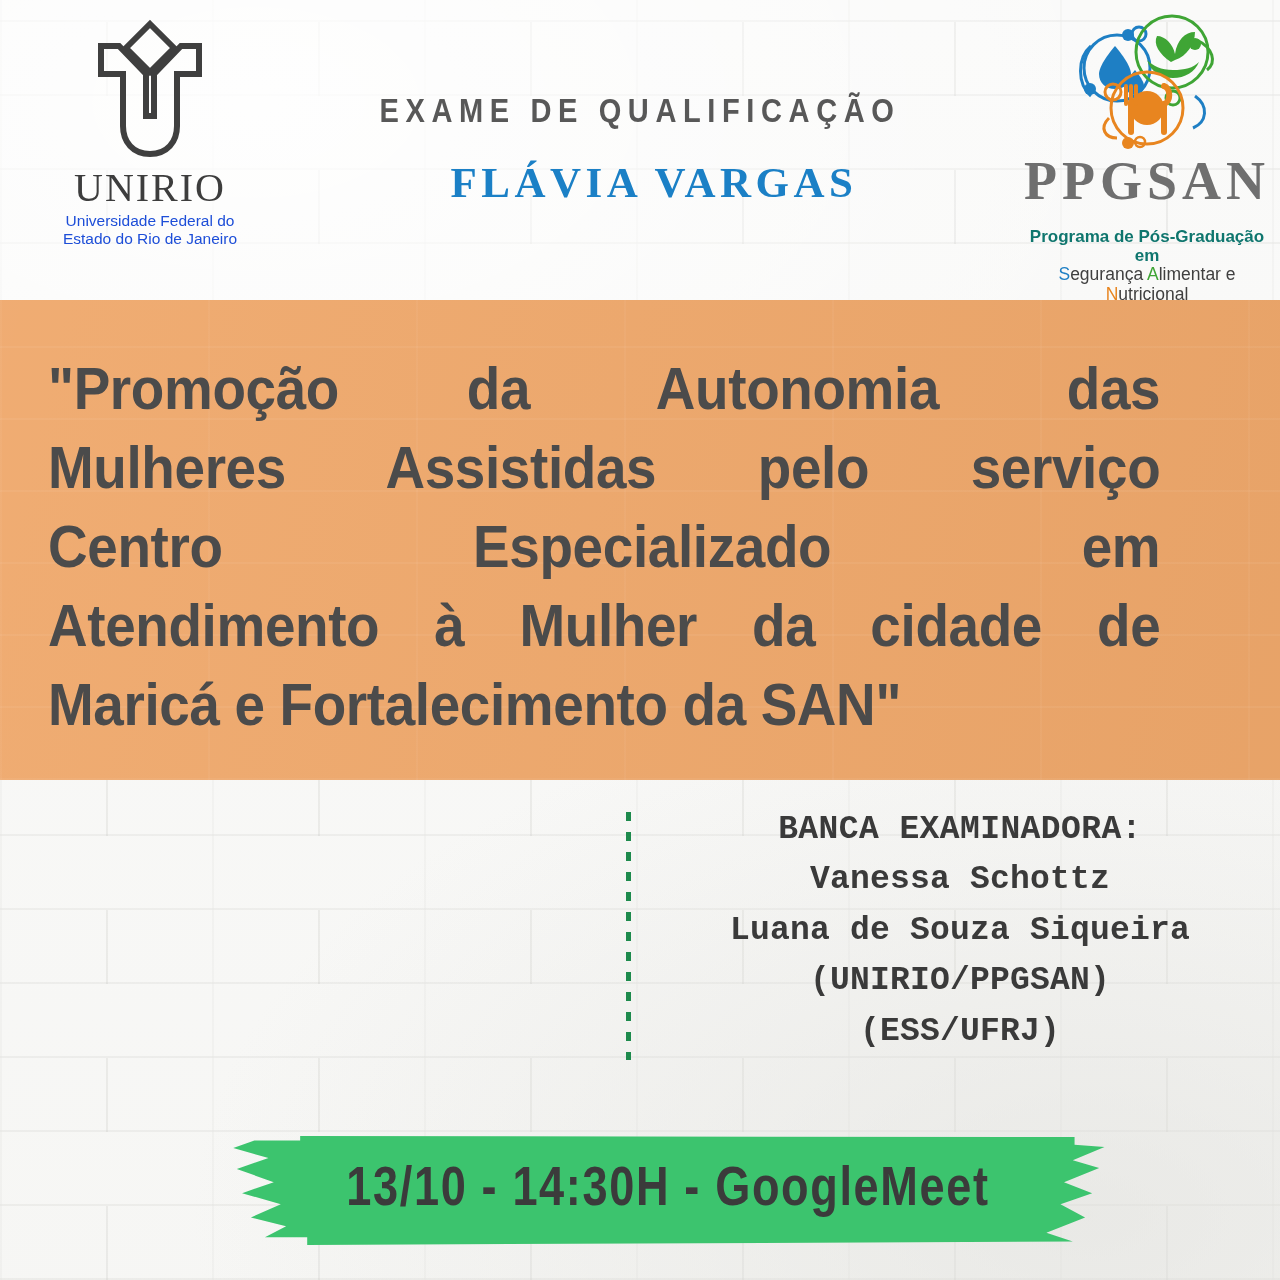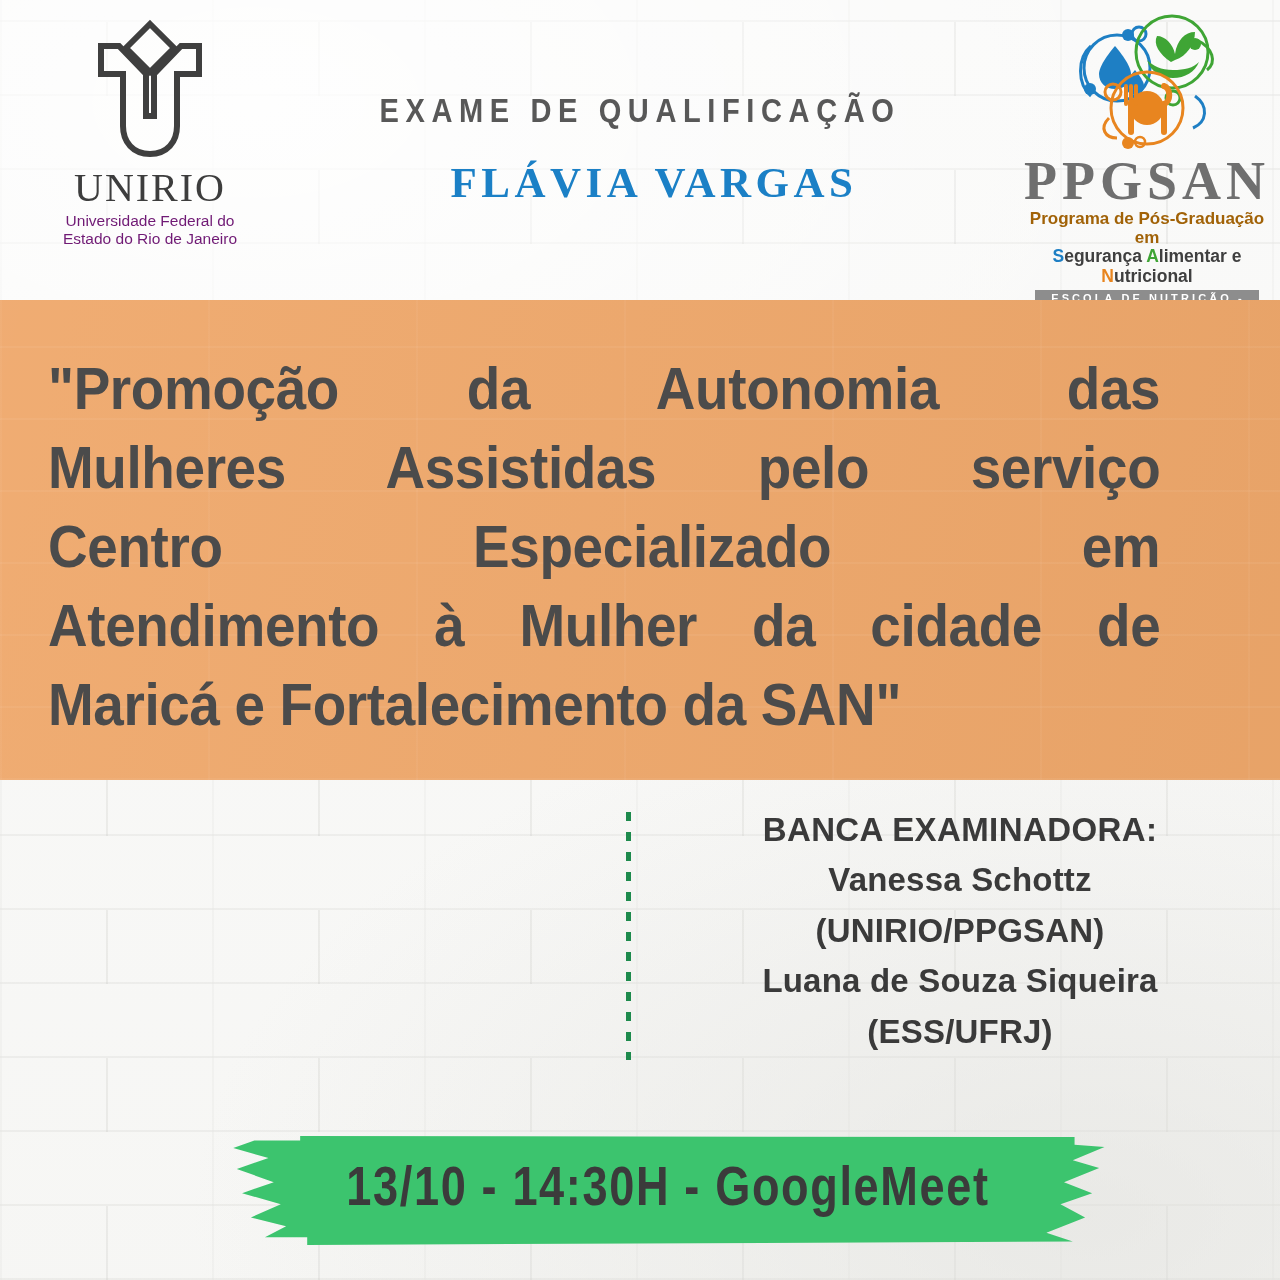--- a/index.html
+++ b/index.html
@@ -58,35 +58,35 @@
     position:absolute;left:40px;top:18px;width:220px;text-align:center;
   }
   .unirio-mark{width:142px;height:148px;display:block;margin:0 auto;}
   .unirio-word{
     font-family:"Liberation Serif", serif;
     font-size:40px;letter-spacing:2px;color:#3d3d3d;line-height:1;
     margin-top:2px;
   }
   .unirio-sub{
     font-family:"Liberation Sans", sans-serif;
-    font-size:15.5px;color:#701a75;line-height:1.18;margin-top:4px;
+    font-size:15.5px;color:#1d4ed8;line-height:1.18;margin-top:4px;
   }
 
   .ppgsan-logo{
     position:absolute;right:8px;top:10px;width:250px;text-align:center;
   }
   .ppgsan-mark{width:200px;height:150px;display:block;margin:0 auto;}
   .ppgsan-word{
     font-family:"Liberation Serif", serif;
     font-weight:700;
     font-size:54px;letter-spacing:5px;color:#6f6f6f;line-height:0.95;
     margin-top:-4px;
   }
-  .ppgsan-l1{font-size:17px;color:#a16207;font-weight:700;line-height:1.12;margin-top:2px;}
-  .ppgsan-l2{font-size:17.5px;font-weight:700;line-height:1.12;color:#3f3f3f;}
+  .ppgsan-l1{font-size:17px;color:#0f766e;font-weight:700;line-height:1.12;margin-top:20px;}
+  .ppgsan-l2{font-size:17.5px;font-weight:400;line-height:1.12;color:#3f3f3f;}
   .ppgsan-l2 .b{color:#1e7fc4;}
   .ppgsan-l2 .g{color:#3fa535;}
   .ppgsan-l2 .o{color:#e8851f;}
   .ppgsan-bar{
     margin:3px auto 0;background:#8d8d8d;color:#fff;
     font-size:11px;letter-spacing:3.1px;font-weight:700;
     padding:2px 6px 2px 8px;width:210px;
   }
 
   .head-kicker{
@@ -133,21 +133,21 @@
     letter-spacing:-0.4px;
   }
   .title span{display:block;}
   .title span.j{text-align-last:justify;}
 
   
   .col{
     position:absolute;top:806px;
     color:#3a3a3a;
     text-align:center;
-    font-family:Liberation Sans, sans-serif;
+    font-family:Liberation Mono, monospace;
   }
   .col-left{left:60px;width:540px;top:856px;}
   .col-right{left:660px;width:600px;}
   .col .hd{font-weight:700;font-size:33px;line-height:1.48;letter-spacing:0.4px;}
   .col .ln{font-weight:700;font-size:33px;line-height:1.54;letter-spacing:0.2px;}
 
   .divider{
     position:absolute;left:626px;top:812px;width:5px;height:248px;
     background:repeating-linear-gradient(180deg,
        #1d8a4c 0 9px, rgba(0,0,0,0) 9px 20px);
@@ -254,22 +254,22 @@
     <span class="j">Atendimento à Mulher da cidade de</span>
     <span>Maricá e Fortalecimento da SAN"</span>
   </div>
 
 
   <div class="divider"></div>
 
   <div class="col col-right">
     <div class="hd">BANCA EXAMINADORA:</div>
     <div class="ln">Vanessa Schottz</div>
+    <div class="ln">Luana de Souza Siqueira</div>
     <div class="ln">(UNIRIO/PPGSAN)</div>
-    <div class="ln">Luana de Souza Siqueira</div>
     <div class="ln">(ESS/UFRJ)</div>
   </div>
 
   <div class="green-wrap">
     <div class="green"></div>
     <div class="green-text">13/10 - 14:30H - GoogleMeet</div>
   </div>
 
 </div>
 

